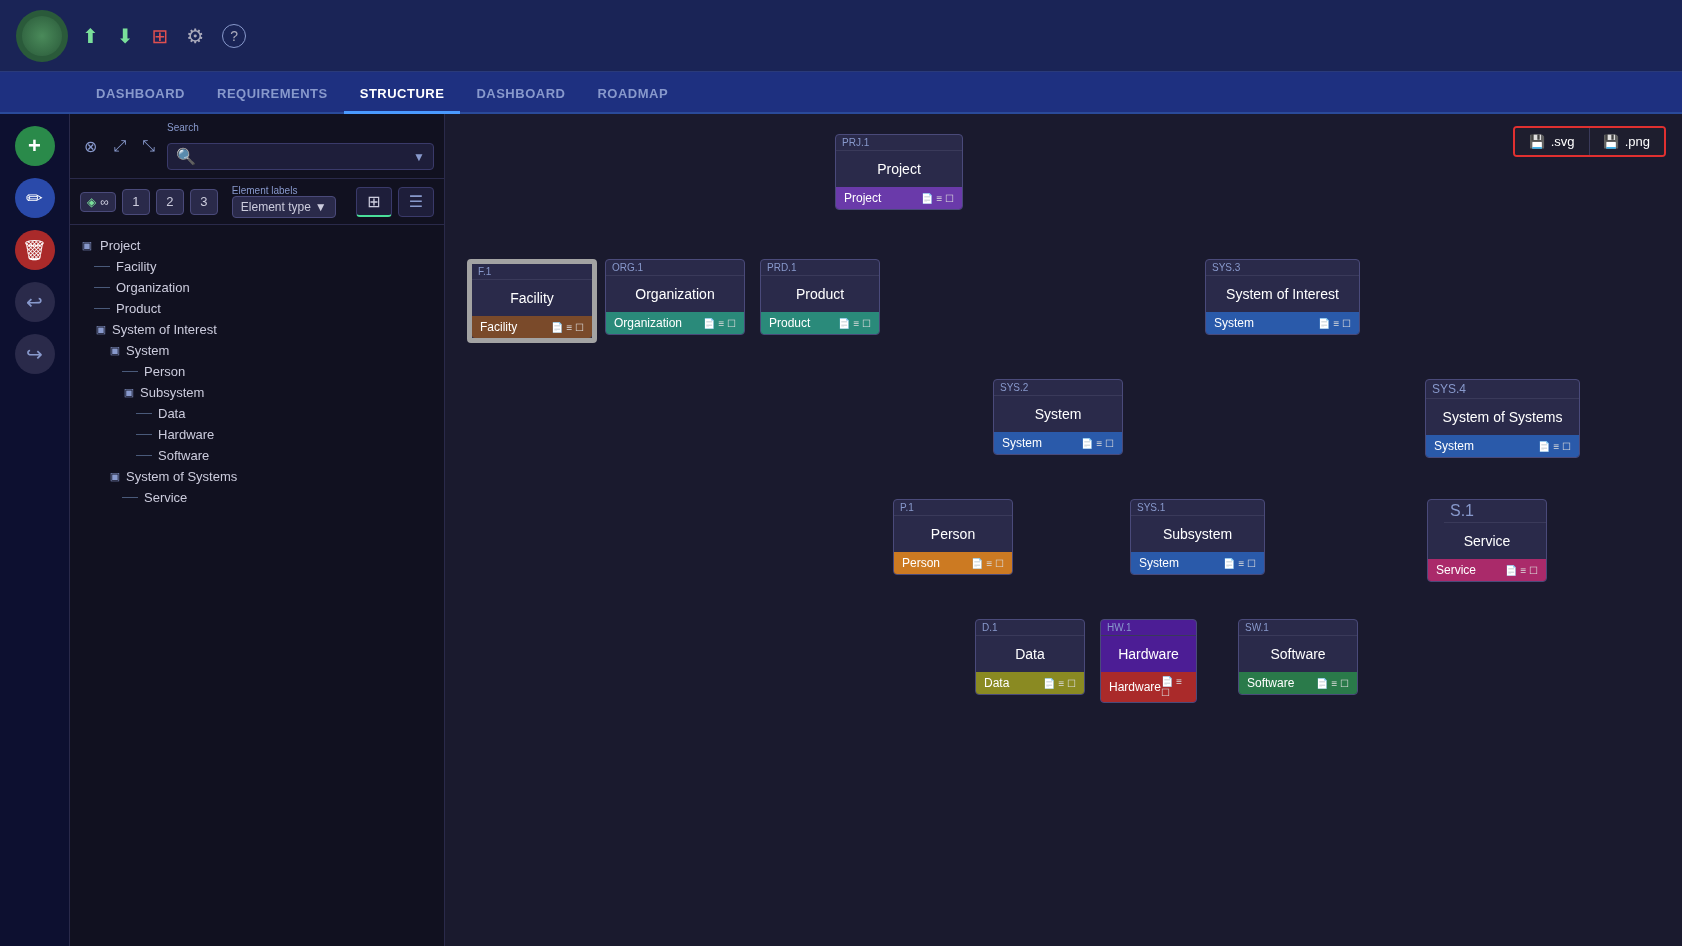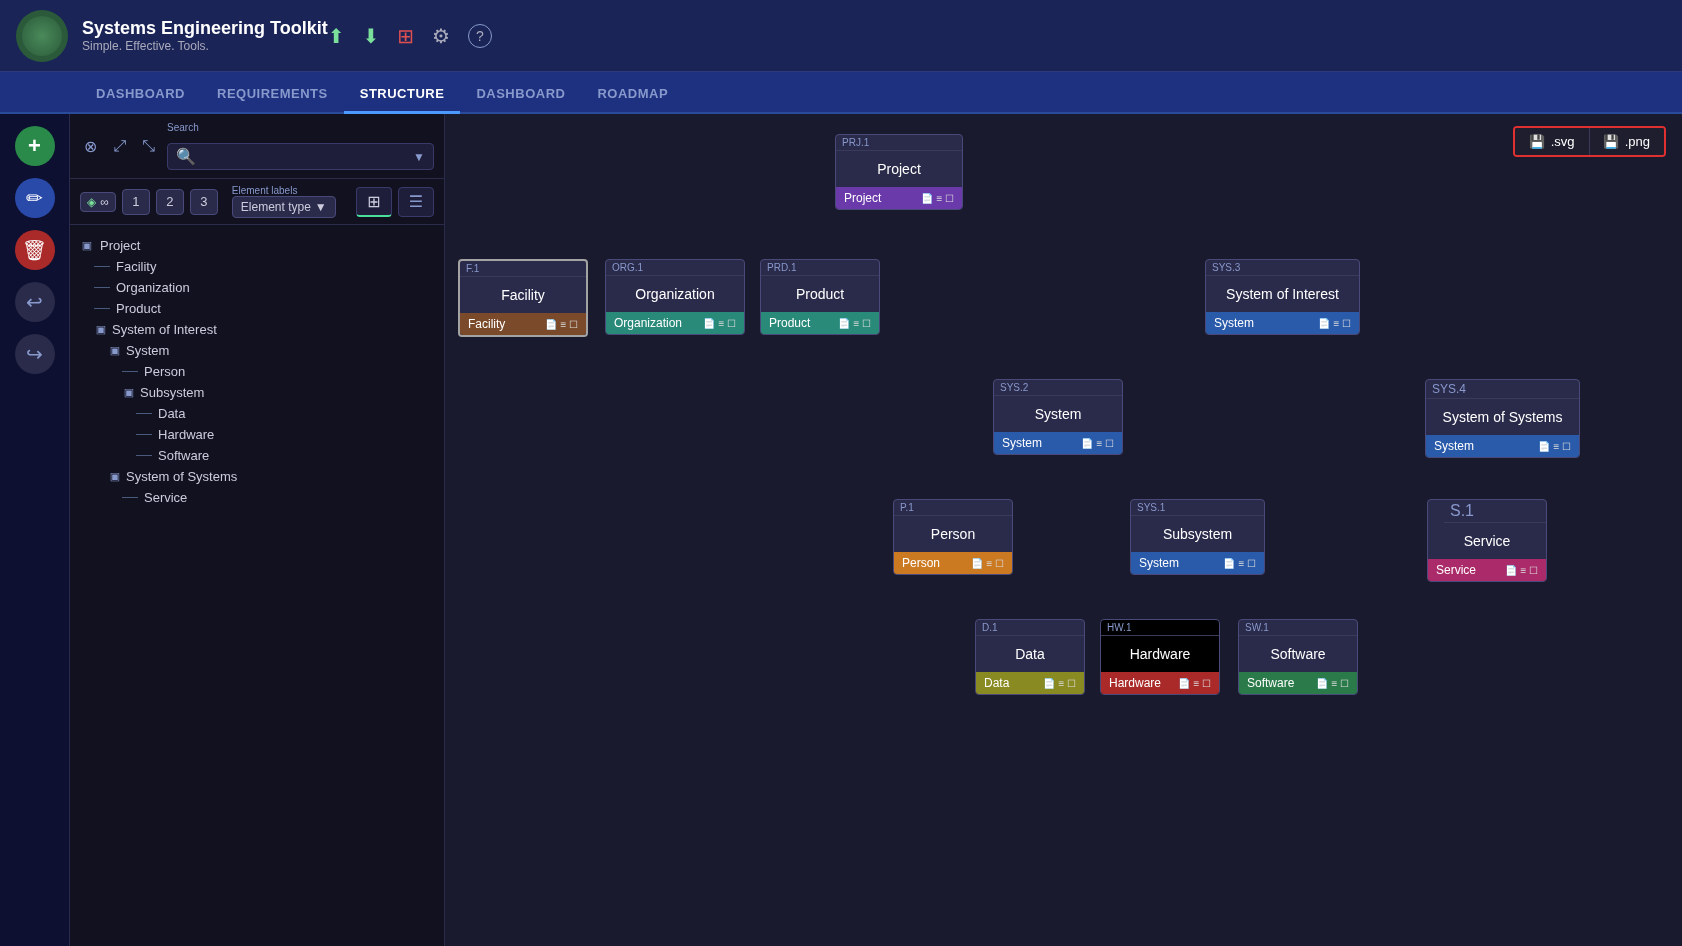--- a/index.html
+++ b/index.html
@@ -49,24 +49,20 @@
     .lt-btn.red { background: #aa2a2a; color: #fff; }
     .lt-btn.dark { background: #2a2a4a; color: #8899cc; }
   </style>
 </head>
 <body>
 
 <div class="header">
   <div class="logo">
     <div class="logo-inner"></div>
   </div>
-  <div class="app-title">
-    <span class="app-name">Systems Engineering Toolkit</span>
-    <span class="app-subtitle">Simple. Effective. Tools.</span>
-  </div>
   <div class="header-actions">
     <span class="header-icon" style="color:#7adf9a;">⬆</span>
     <span class="header-icon" style="color:#7adf9a;">⬇</span>
     <span class="header-icon red">⊞</span>
     <span class="header-icon gray">⚙</span>
     <span class="header-icon gray" style="border:1px solid #8899cc; border-radius:50%; width:24px; height:24px; display:flex; align-items:center; justify-content:center; font-size:14px;">?</span>
   </div>
 </div>
 
 <div class="nav-tabs">
@@ -242,21 +238,21 @@
 
       <div style="position:absolute; left:390px; top:20px; width:128px; background:#2a2a4a; border:1px solid #4a4a7a; border-radius:4px;">
         <div style="font-size:10px; color:#8899cc; padding:2px 6px; border-bottom:1px solid #3a3a5a;">PRJ.1</div>
         <div style="font-size:14px; color:#fff; padding:10px; text-align:center;">Project</div>
         <div style="font-size:12px; color:#fff; padding:4px 8px; display:flex; align-items:center; background:#6a3aaa; border-radius:0 0 3px 3px;">
           <span>Project</span>
           <span style="margin-left:auto; font-size:10px; color:#ddd;">📄 ≡ ☐</span>
         </div>
       </div>
 
-      <div style="position:absolute; left:13px; top:145px; width:130px; background:#2a2a4a; border:2px solid #a3a3a3; border-radius:4px;">
+      <div style="position:absolute; left:22px; top:145px; width:130px; background:#2a2a4a; border:5px solid #a3a3a3; border-radius:4px;">
         <div style="font-size:10px; color:#8899cc; padding:2px 6px; border-bottom:1px solid #3a3a5a;">F.1</div>
         <div style="font-size:14px; color:#fff; padding:10px; text-align:center;">Facility</div>
         <div style="font-size:12px; color:#fff; padding:4px 8px; display:flex; align-items:center; background:#7a4a2a; border-radius:0 0 3px 3px;">
           <span>Facility</span>
           <span style="margin-left:auto; font-size:10px; color:#ddd;">📄 ≡ ☐</span>
         </div>
       </div>
 
       <div style="position:absolute; left:160px; top:145px; width:140px; background:#2a2a4a; border:1px solid #4a4a7a; border-radius:4px;">
         <div style="font-size:10px; color:#8899cc; padding:2px 6px; border-bottom:1px solid #3a3a5a;">ORG.1</div>
@@ -332,21 +328,21 @@
 
       <div style="position:absolute; left:530px; top:505px; width:110px; background:#2a2a4a; border:1px solid #4a4a7a; border-radius:4px;">
         <div style="font-size:10px; color:#8899cc; padding:2px 6px; border-bottom:1px solid #3a3a5a;">D.1</div>
         <div style="font-size:14px; color:#fff; padding:10px; text-align:center;">Data</div>
         <div style="font-size:12px; color:#fff; padding:4px 8px; display:flex; align-items:center; background:#8a8a22; border-radius:0 0 3px 3px;">
           <span>Data</span>
           <span style="margin-left:auto; font-size:10px; color:#ddd;">📄 ≡ ☐</span>
         </div>
       </div>
 
-      <div style="position:absolute; left:655px; top:505px; width:120px; background:#000000; border:1px solid #4a4a7a; border-radius:4px;">
+      <div style="position:absolute; left:655px; top:505px; width:97px; background:#4c1d95; border:1px solid #4a4a7a; border-radius:4px;">
         <div style="font-size:10px; color:#8899cc; padding:2px 6px; border-bottom:1px solid #3a3a5a;">HW.1</div>
         <div style="font-size:14px; color:#fff; padding:10px; text-align:center;">Hardware</div>
         <div style="font-size:12px; color:#fff; padding:4px 8px; display:flex; align-items:center; background:#aa2a2a; border-radius:0 0 3px 3px;">
           <span>Hardware</span>
           <span style="margin-left:auto; font-size:10px; color:#ddd;">📄 ≡ ☐</span>
         </div>
       </div>
 
       <div style="position:absolute; left:793px; top:505px; width:120px; background:#2a2a4a; border:1px solid #4a4a7a; border-radius:4px;">
         <div style="font-size:10px; color:#8899cc; padding:2px 6px; border-bottom:1px solid #3a3a5a;">SW.1</div>

